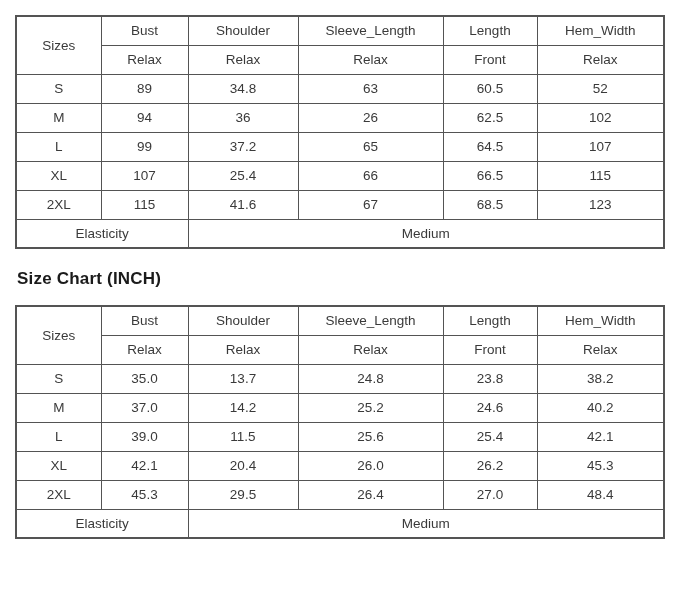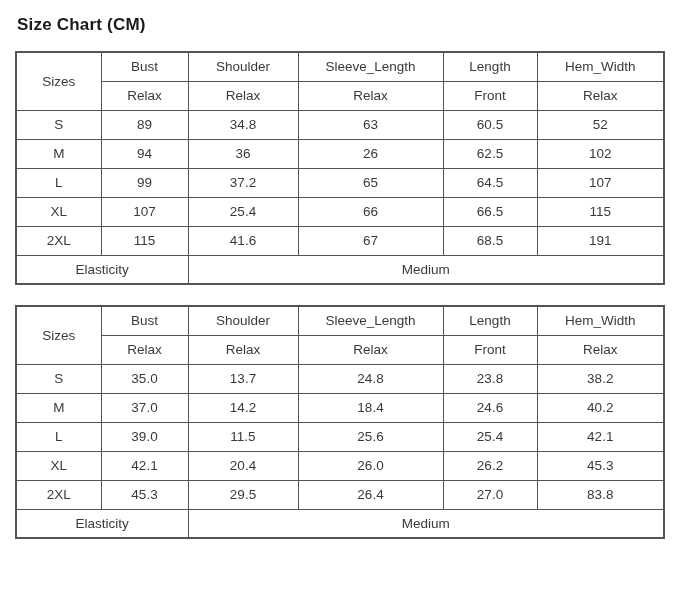--- a/index.html
+++ b/index.html
@@ -44,21 +44,20 @@
   col.c-shoulder { width: 110px; }
   col.c-sleeve { width: 145px; }
   col.c-length { width: 94px; }
   col.c-hem    { width: 127px; }
 </style>
 </head>
 <body>
 
 <div class="page">
 
-  <h2 class="chart-title">Size Chart (CM)</h2>
 
   <table class="size-chart">
     <colgroup>
       <col class="c-sizes">
         <col class="c-bust">
         <col class="c-shoulder">
       <col class="c-sleeve">
         <col class="c-length">
         <col class="c-hem">
     </colgroup>
@@ -109,29 +108,30 @@
         <td>66</td>
         <td>66.5</td>
         <td>115</td>
       </tr>
       <tr>
         <td>2XL</td>
         <td>115</td>
         <td>41.6</td>
         <td>67</td>
         <td>68.5</td>
-        <td>191</td>
+        <td>123</td>
       </tr>
       <tr>
         <td colspan="2">Elasticity</td>
         <td colspan="4">Medium</td>
       </tr>
     </tbody>
   </table>
 
+  <h2 class="chart-title">Size Chart (INCH)</h2>
 
   <table class="size-chart">
     <colgroup>
       <col class="c-sizes">
         <col class="c-bust">
         <col class="c-shoulder">
       <col class="c-sleeve">
         <col class="c-length">
         <col class="c-hem">
     </colgroup>
@@ -156,21 +156,21 @@
         <td>35.0</td>
         <td>13.7</td>
         <td>24.8</td>
         <td>23.8</td>
         <td>38.2</td>
       </tr>
       <tr>
         <td>M</td>
         <td>37.0</td>
         <td>14.2</td>
-        <td>18.4</td>
+        <td>25.2</td>
         <td>24.6</td>
         <td>40.2</td>
       </tr>
       <tr>
         <td>L</td>
         <td>39.0</td>
         <td>11.5</td>
         <td>25.6</td>
         <td>25.4</td>
         <td>42.1</td>
@@ -182,21 +182,21 @@
         <td>26.0</td>
         <td>26.2</td>
         <td>45.3</td>
       </tr>
       <tr>
         <td>2XL</td>
         <td>45.3</td>
         <td>29.5</td>
         <td>26.4</td>
         <td>27.0</td>
-        <td>83.8</td>
+        <td>48.4</td>
       </tr>
       <tr>
         <td colspan="2">Elasticity</td>
         <td colspan="4">Medium</td>
       </tr>
     </tbody>
   </table>
 
 </div>
 

